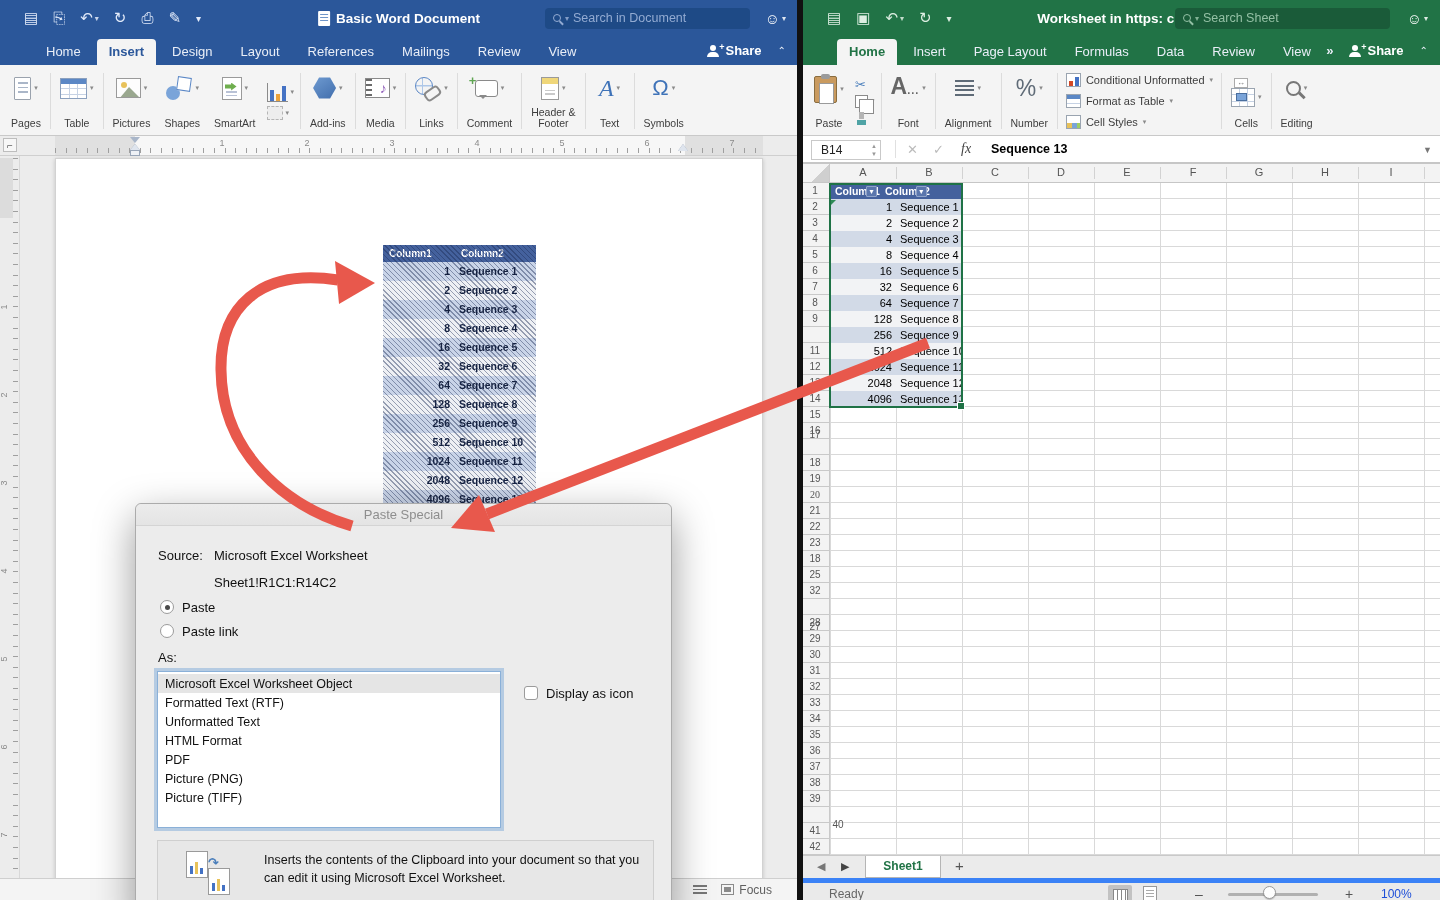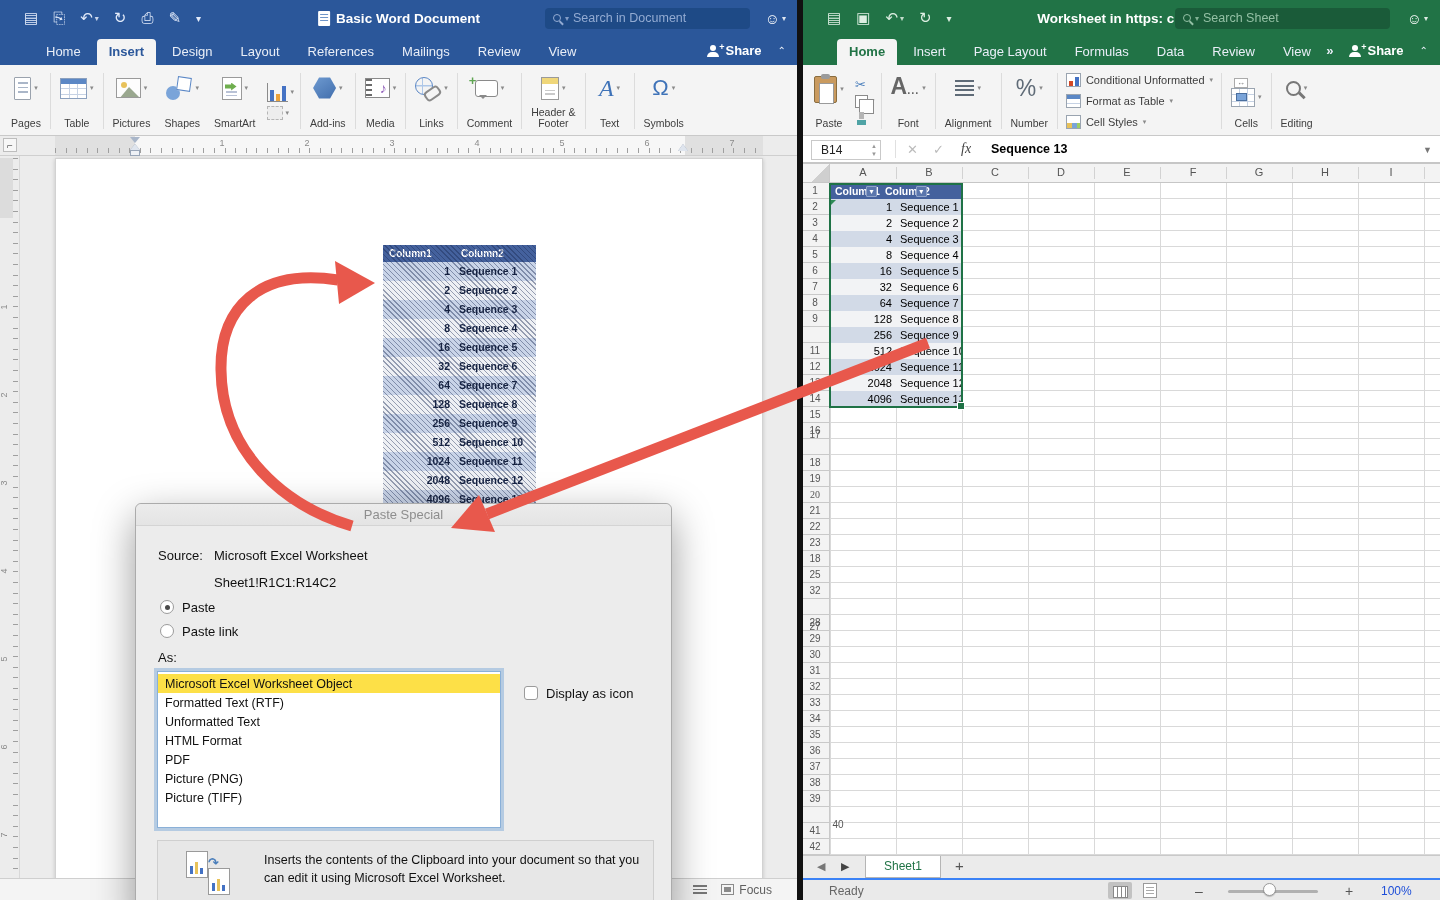--- a/index.html
+++ b/index.html
@@ -168,21 +168,21 @@
 .focus-box{width:13px;height:11px;border:1px solid #8a8a8a;background:linear-gradient(#8a8a8a 0 0) center/7px 5px no-repeat}
 
 
 .dialog{position:absolute;left:135px;top:503px;width:537px;height:420px;background:#ececec;border:1px solid #ababab;border-radius:6px 6px 0 0;box-shadow:0 14px 40px rgba(0,0,0,.4);z-index:50}
 .pd-title{height:22px;border-bottom:1px solid #d4d4d4;background:linear-gradient(#ececec,#e4e4e4);border-radius:6px 6px 0 0;display:flex;align-items:center;justify-content:center;font-size:13px;color:#8e8e8e}
 .pd-label{position:absolute;font-size:13px;color:#111}
 .pd-radio{position:absolute;width:14px;height:14px;border-radius:50%;border:1px solid #9b9b9b;background:#fff}
 .pd-radio.sel::after{content:"";position:absolute;left:3.5px;top:3.5px;width:5px;height:5px;border-radius:50%;background:#4a4a4a}
 .pd-list{position:absolute;left:21px;top:167px;width:344px;height:157px;background:#fff;border:1px solid #8ab0d8;box-shadow:0 0 0 3px rgba(125,170,215,.5);padding-top:2px}
 .pd-item{font-size:12.5px;color:#111;padding:2.5px 7px;white-space:nowrap}
-.pd-item.sel{background:#fde047}
+.pd-item.sel{background:#e5e5e5}
 .pd-check{position:absolute;left:388px;top:182px;width:14px;height:14px;border:1px solid #9b9b9b;border-radius:3px;background:#fff}
 .pd-desc{position:absolute;left:21px;top:336px;width:497px;height:90px;background:#e7e7e7;border:1px solid #cfcfcf}
 .pd-desc-text{position:absolute;left:106px;top:10px;width:382px;font-size:12.5px;color:#111;line-height:18px}
 .pd-ico{position:absolute;left:28px;top:10px;width:50px;height:46px}
 .pd-ico .pg{position:absolute;width:22px;height:27px;background:#fff;border:1px solid #9a9a9a}
 .pd-ico .pg.front{left:22px;top:17px}
 .pd-ico .pg.back{left:0;top:0}
 .pd-ico .bars{position:absolute;left:3px;bottom:3px;width:14px;height:12px;
  background:linear-gradient(#4472c4 0 0) 0 100%/3px 8px no-repeat,
  linear-gradient(#e8c25a 0 0) 5px 100%/3px 12px no-repeat,
@@ -226,23 +226,23 @@
 .xt-row.plain{background:#f2f3f5}
 .filterbox{position:absolute;right:3px;top:2.5px;width:11px;height:11px;background:#5a76ad;border:1px solid #8fa3c9;border-radius:1px;text-align:center}
 .filterbox::after{content:"▾";font-size:8px;color:#fff;line-height:10px;display:block}
 .xsel{position:absolute;left:26px;top:0;width:134px;height:225px;border:2px solid #1f7246;pointer-events:none}
 .xsel::after{content:"";position:absolute;right:-4px;bottom:-4px;width:6px;height:6px;background:#1f7246;border:1px solid #fff}
 .a2mark{position:absolute;left:28px;top:17px;width:0;height:0;border-top:5px solid #2e8b57;border-right:5px solid transparent}
 
 
 .sheetbar{position:absolute;left:0;top:855px;width:637px;height:23px;background:#ebebeb;border-top:1px solid #c9c9c9}
 .sb-arrow{position:absolute;top:4px;font-size:11px;color:#777}
-.sb-tab{position:absolute;left:62px;top:0;width:76px;height:22px;background:#fff;border:1px solid #b5b5b5;border-top:none;text-align:center;font-size:12px;font-weight:normal;color:#217346;line-height:20px}
+.sb-tab{position:absolute;left:62px;top:0;width:76px;height:22px;background:#fff;border:1px solid #b5b5b5;border-top:none;text-align:center;font-size:12px;font-weight:bold;color:#217346;line-height:20px}
 .sb-plus{position:absolute;left:152px;top:1px;font-size:15px;color:#555}
-.xstatus{position:absolute;left:0;top:878px;width:637px;height:22px;background:#eaeaea;border-top:2px solid #3b82f6}
+.xstatus{position:absolute;left:0;top:878px;width:637px;height:22px;background:#eaeaea;border-top:5px solid #3b82f6}
 .xs-ready{position:absolute;left:26px;top:4px;font-size:12px;color:#666}
 .xs-grid{position:absolute;left:305px;top:2px;width:24px;height:17px;background:#c2c2c2;border-radius:2px}
 .xs-grid::after{content:"";position:absolute;left:5px;top:3.5px;width:13px;height:10px;background:#fff;border:1px solid #888;
  background:repeating-linear-gradient(90deg,#fff 0 3px,#888 3px 4px),repeating-linear-gradient(#fff 0 2.5px,#888 2.5px 3.5px)}
 .xs-page{position:absolute;left:340px;top:3px;width:14px;height:15px;border:1px solid #999;background:#fff}
 .xs-page::after{content:"";position:absolute;left:2px;top:3px;width:8px;height:7px;background:repeating-linear-gradient(#aaa 0 1px,transparent 1px 3px)}
 .xs-minus{position:absolute;left:392px;top:3px;font-size:14px;color:#555}
 .xs-track{position:absolute;left:425px;top:10px;width:90px;height:3px;background:#b0b0b0;border-radius:2px}
 .xs-thumb{position:absolute;left:460px;top:3px;width:13px;height:13px;border-radius:50%;background:#fdfdfd;border:1px solid #999;box-shadow:0 1px 1px rgba(0,0,0,.2)}
 .xs-plus{position:absolute;left:542px;top:3px;font-size:14px;color:#555}

